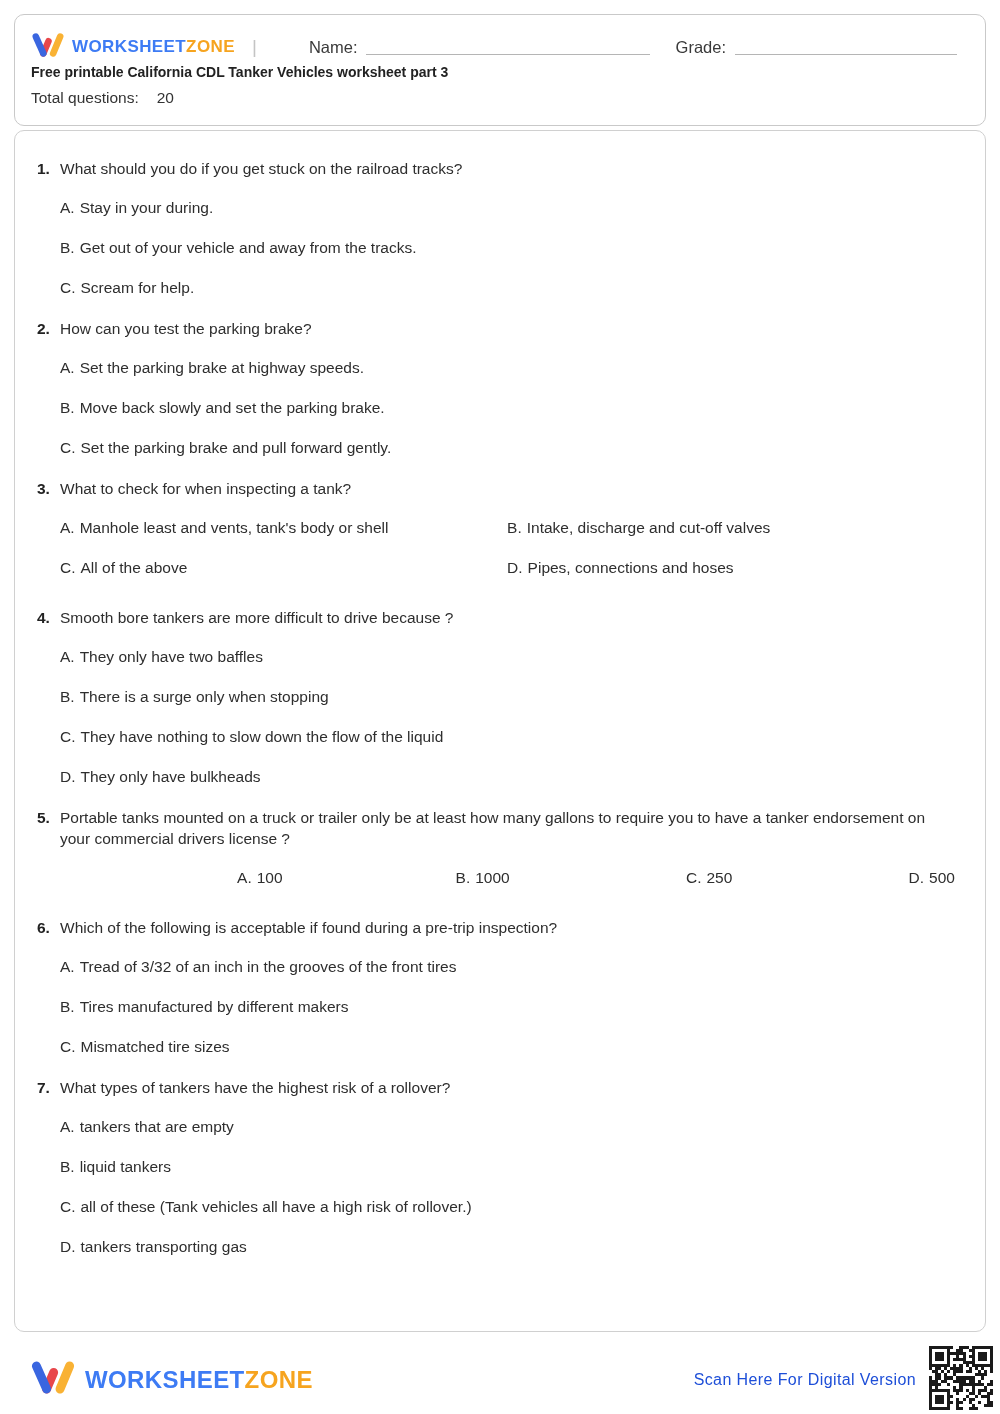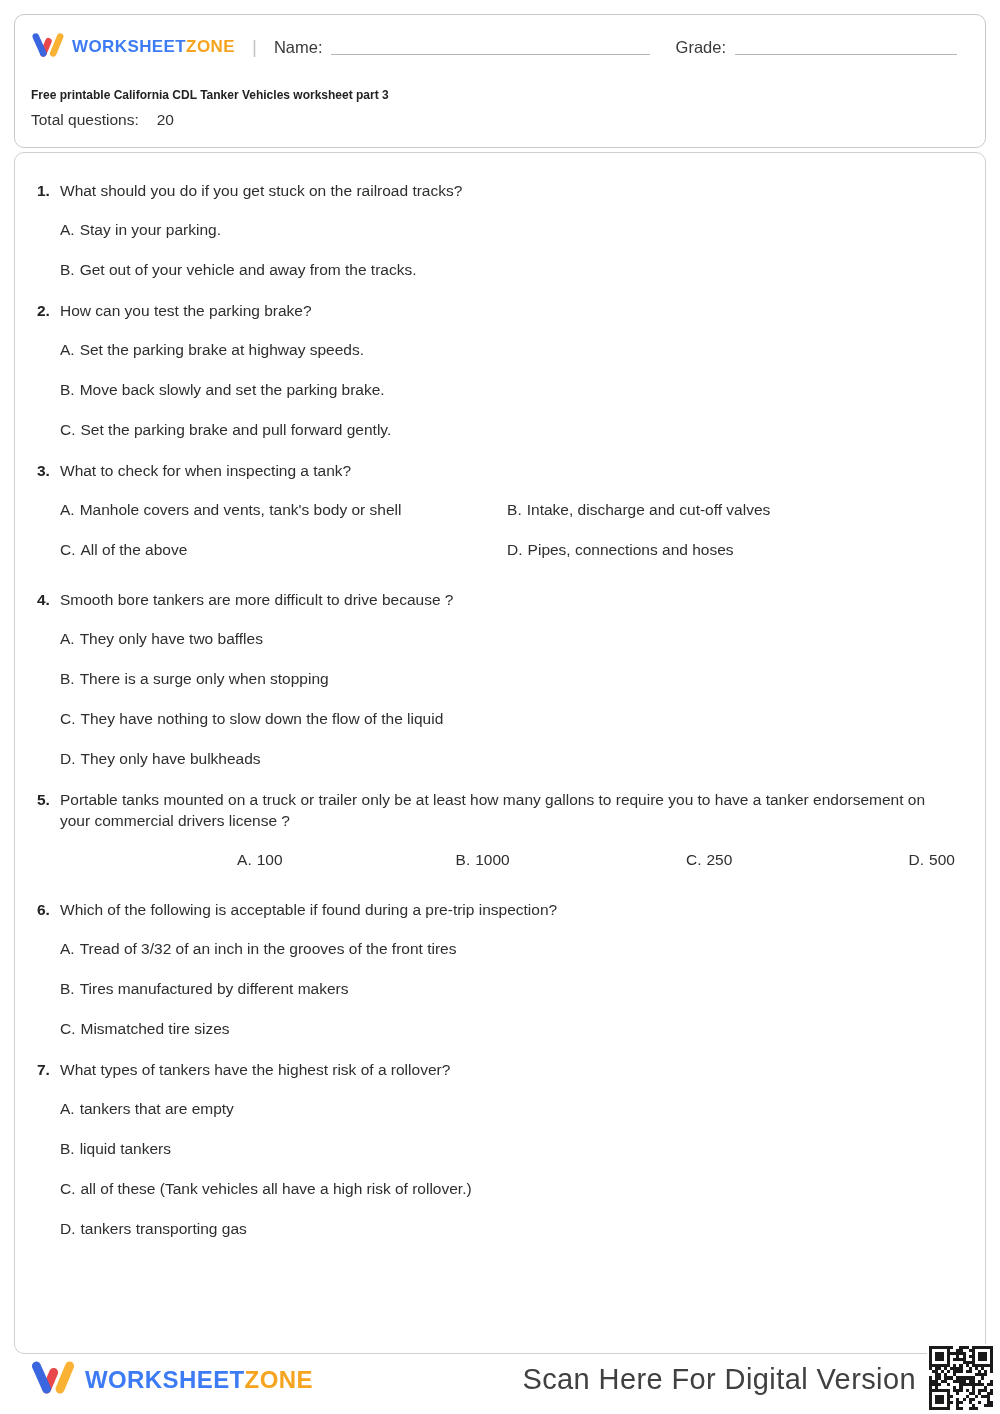--- a/index.html
+++ b/index.html
@@ -9,26 +9,26 @@
   .card{background:#fff;border:1.5px solid #c9c9c9;border-radius:10px;box-sizing:border-box;}
 
   
   .header-card{margin:14px 14px 0;padding:15px 28px 18px 16px;}
   .brand-row{display:flex;align-items:center;}
   .brand{display:flex;align-items:center;gap:7px;flex:none;text-align:center;}
   .brand-text{font-weight:bold;font-size:17px;letter-spacing:.4px;white-space:nowrap;}
   .b1{color:#3d7bf4;}
   .b2{color:#f6a41f;}
   .divider{color:#c4c4c4;margin:0 17px;font-size:19px;font-weight:300;}
-  .field-label{font-size:16.5px;color:#3a3a3a;white-space:nowrap;}
+  .field-label{font-size:16.5px;color:#3a3a3a;white-space:nowrap;margin-left:35px;}
   .fill-line{border-bottom:1.2px solid #b5b5b5;height:15px;display:inline-block;}
   .name-line{flex:1;margin-left:9px;}
   .grade-label{margin-left:26px;}
   .grade-line{width:222px;margin-left:9px;flex:none;}
-  .ws-title{margin-top:24px;font-weight:bold;font-size:12px;color:#222;}
+  .ws-title{font-weight:bold;font-size:14px;color:#222;}
   .total-row{margin-top:9px;font-size:15.5px;color:#333;}
   .total-val{margin-left:18px;}
 
   
   .content-card{margin:4px 14px 0;height:1202px;padding:27px 30px 0 22px;
                 border-color:#d0d0d0;font-size:15.5px;}
   .question{margin-bottom:9px;}
   .q-row{display:flex;line-height:21px;margin-bottom:19px;}
   .q-num{font-weight:bold;width:23px;flex:none;color:#222;}
   .q-text{flex:1;}
@@ -36,21 +36,21 @@
   .opt{line-height:20px;margin-bottom:20px;}
   .o-l{margin-right:5px;}
   .opts.grid2{display:grid;grid-template-columns:1fr 1.02fr;column-gap:8px;}
   .opts.grid4{display:grid;grid-template-columns:1fr 1.02fr 1fr 1fr;text-align:right;}
 
   
   .footer{position:absolute;left:30px;right:84px;bottom:12px;
           display:flex;align-items:center;justify-content:space-between;}
   .footer .brand{gap:9px;}
   .footer .brand-text{font-size:24px;letter-spacing:.4px;}
-  .scan-text{font-size:29px;color:#404040;letter-spacing:.4px;white-space:nowrap;}
+  .scan-text{font-size:16px;color:#1d4ed8;letter-spacing:.4px;white-space:nowrap;}
   .qr{position:absolute;right:5px;bottom:2px;width:68px;height:68px;background:#fff;
       display:flex;align-items:center;justify-content:center;}
 </style>
 </head>
 <body>
 
 <div class="page">
 
   <div class="card header-card">
     <div class="brand-row">
@@ -77,22 +77,23 @@
   </div>
 
   <div class="card content-card">
 
     <div class="question">
       <div class="q-row">
           <span class="q-num">1.</span>
           <span class="q-text">What should you do if you get stuck on the railroad tracks?</span>
         </div>
       <div class="opts">
-        <div class="opt"><span class="o-l">A.</span><span>Stay in your parking.</span></div>
+        <div class="opt"><span class="o-l">A.</span><span>Stay in your during.</span></div>
         <div class="opt"><span class="o-l">B.</span><span>Get out of your vehicle and away from the tracks.</span></div>
+        <div class="opt"><span class="o-l">C.</span><span>Scream for help.</span></div>
       </div>
     </div>
 
     <div class="question">
       <div class="q-row">
           <span class="q-num">2.</span>
           <span class="q-text">How can you test the parking brake?</span>
         </div>
       <div class="opts">
         <div class="opt"><span class="o-l">A.</span><span>Set the parking brake at highway speeds.</span></div>
@@ -100,21 +101,21 @@
         <div class="opt"><span class="o-l">C.</span><span>Set the parking brake and pull forward gently.</span></div>
       </div>
     </div>
 
     <div class="question">
       <div class="q-row">
           <span class="q-num">3.</span>
           <span class="q-text">What to check for when inspecting a tank?</span>
         </div>
       <div class="opts grid2">
-        <div class="opt"><span class="o-l">A.</span><span>Manhole covers and vents, tank's body or shell</span></div>
+        <div class="opt"><span class="o-l">A.</span><span>Manhole least and vents, tank's body or shell</span></div>
         <div class="opt"><span class="o-l">B.</span><span>Intake, discharge and cut-off valves</span></div>
         <div class="opt"><span class="o-l">C.</span><span>All of the above</span></div>
         <div class="opt"><span class="o-l">D.</span><span>Pipes, connections and hoses</span></div>
       </div>
     </div>
 
     <div class="question">
       <div class="q-row">
           <span class="q-num">4.</span>
           <span class="q-text">Smooth bore tankers are more difficult to drive because ?</span>

